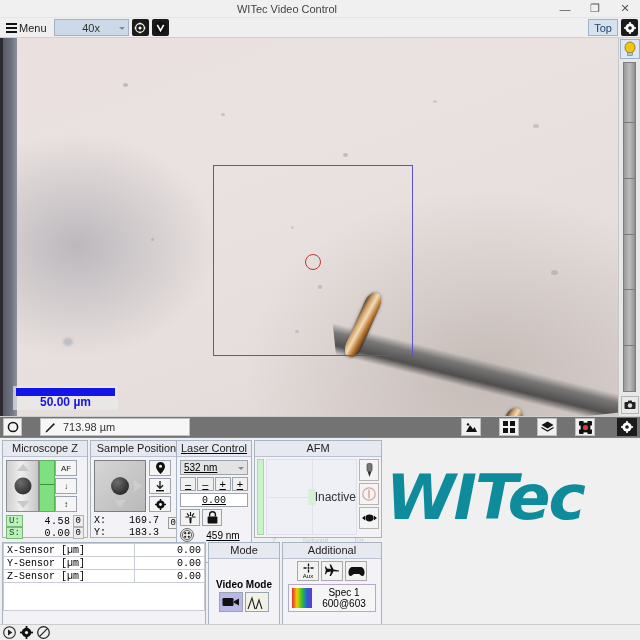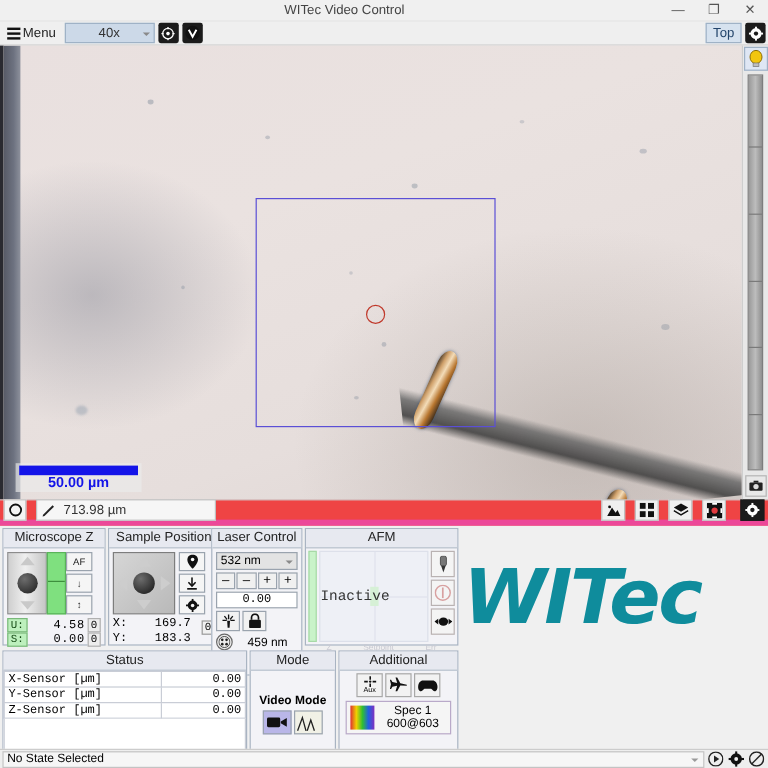--- a/index.html
+++ b/index.html
@@ -134,23 +134,23 @@
     position:absolute; left:0; right:0; height:1px; background:#7a7a7a;
   }
   .cam-btn {
     position:absolute; bottom:2px; width:18px;height:18px;
     background:#e8e8e8;border:1px solid #b5b5b5;
     display:flex;align-items:center;justify-content:center;font-size:10px;
   }
 
   
   .vstrip {
-    height:22px; background:#ef4444; border-top:1px solid #cfcfcf;
-    border-bottom:5px solid #ec4899; display:flex; align-items:center;
-    padding:0 3px; gap:8px;
+    height:22px; background:#737373; border-top:1px solid #cfcfcf;
+    border-bottom:1px solid #ec4899; display:flex; align-items:center;
+    padding:0 3px; gap:18px;
   }
   .vs-btn {
     width:19px;height:18px;border:1px solid #c0c0c0;background:#f4f4f4;
     display:flex;align-items:center;justify-content:center;
   }
   .vs-field {
     height:18px; min-width:150px; background:#f6f6f6;
     border:1px solid #c0c0c0; display:flex; align-items:center;
     padding-left:22px; font-size:11px; color:#333;
   }
@@ -218,21 +218,21 @@
   .pa.u{top:3px;left:50%;transform:translateX(-50%);border-left:6px solid transparent;border-right:6px solid transparent;border-bottom:8px solid #cdcdcd;}
   .pa.d{bottom:3px;left:50%;transform:translateX(-50%);border-left:6px solid transparent;border-right:6px solid transparent;border-top:8px solid #cdcdcd;}
   .pa.l{left:3px;top:50%;transform:translateY(-50%);border-top:6px solid transparent;border-bottom:6px solid transparent;border-right:8px solid #cdcdcd;}
   .pa.r{right:3px;top:50%;transform:translateY(-50%);border-top:6px solid transparent;border-bottom:6px solid transparent;border-left:8px solid #cdcdcd;}
   .sp-vals{margin-top:2px;font-family:"Liberation Mono",monospace;font-size:10px;position:relative;}
   .sp-line{display:flex;height:12px;align-items:center;}
   .sp-line b{font-weight:normal;width:14px;}
   .sp-zero{position:absolute;right:0;top:3px;border:1px solid #9a9a9a;background:#f0f0f0;padding:0 2px;font-size:9px;}
 
   
-  #p-lc { left:176px; top:2px; width:76px; height:123px; }
+  #p-lc { left:176px; top:2px; width:76px; height:123px;text-decoration:underline; }
   .lc-combo{
     height:15px;background:#e3e3e3;border:1px solid #9aa3ae;
     display:flex;align-items:center;padding-left:3px;font-size:10px;position:relative;
   }
   .lc-combo .arrow{position:absolute;right:3px;top:6px;width:0;height:0;
     border-left:3px solid transparent;border-right:3px solid transparent;border-top:3px solid #8a8a8a;}
   .lc-btns{display:flex;gap:1px;margin-top:2px;}
   .lcb{flex:1;height:14px;background:#f0f0f0;border:1px solid #9aa3ae;
     display:flex;align-items:center;justify-content:center;font-size:11px;line-height:1;}
   .lc-val{margin-top:2px;height:14px;background:#fff;border:1px solid #9aa3ae;
@@ -242,21 +242,21 @@
     display:flex;align-items:center;justify-content:center;}
   .lc-bot{display:flex;align-items:center;gap:4px;margin-top:2px;font-size:10px;}
   .circ-ico{width:14px;height:14px;border-radius:50%;border:1px solid #6a6a6a;
     background:#ececec;display:flex;align-items:center;justify-content:center;}
 
   
   #p-afm { left:254px; top:2px; width:128px; height:98px; }
   .afm-body{display:flex;padding:2px;gap:2px;height:80px;}
   .afm-gbar{width:7px;background:#c9f3c9;border:1px solid #a7d9a7;}
   .afm-view{flex:1;background:#eef0f6;border:1px solid #dde0ea;position:relative;
-    display:flex;align-items:center;justify-content:flex-start;font-size:12px;color:#333;font-family:Liberation Mono, monospace;}
+    display:flex;align-items:center;justify-content:flex-end;font-size:12px;color:#333;}
   .afm-view .cx{position:absolute;left:50%;top:0;bottom:0;width:1px;background:#dfe2ec;}
   .afm-view .cy{position:absolute;top:50%;left:0;right:0;height:1px;background:#dfe2ec;}
   .afm-view .hl{position:absolute;left:50%;top:50%;transform:translate(-50%,-50%);
     width:7px;height:16px;background:#d6f0d6;}
   .afm-btns{display:flex;flex-direction:column;gap:2px;}
   .afm-b{width:20px;height:22px;background:#f4f4f4;border:1px solid #b9b2b2;
     display:flex;align-items:center;justify-content:center;}
   .afm-foot{font-size:7px;color:#c9c9d2;display:flex;justify-content:space-around;padding:0 4px;}
 
   
@@ -644,21 +644,20 @@
         </div>
       </div>
       <div class="afm-foot">
         <span>Z</span>
         <span>Setpoint</span>
         <span>Err</span>
       </div>
     </div>
 
     <div class="panel" id="p-st">
-      <div class="ph">Status</div>
       <table class="sttable">
         <tbody>
             <tr>
           <td>X-Sensor [µm]</td>
           <td class="v">0.00</td>
         </tr>
         <tr>
           <td>Y-Sensor [µm]</td>
           <td class="v">0.00</td>
         </tr>
@@ -716,24 +715,20 @@
           <span style="display:block">Spec 1</span>
           <span style="display:block">600@603</span>
         </span>
       </div>
     </div>
   </div>
 
   <div class="logo">WITec</div>
 
   <div class="statusbar">
-    <div class="sb-combo">
-      <span>No State Selected</span>
-      <span class="arrow"></span>
-    </div>
     <div class="sb-ico">
       <svg width="13" height="13" viewBox="0 0 13 13">
           <circle cx="6.5" cy="6.5" r="5.8" fill="none" stroke="#222" stroke-width="1.1"></circle>
           <path d="M5 3.6l4.4 2.9L5 9.4z" fill="#222"></path>
         </svg>
     </div>
     <div class="sb-ico">
       <svg width="13" height="13" viewBox="0 0 12 12">
           <circle cx="6" cy="6" r="4.4" fill="#111"></circle>
           <circle cx="6" cy="6" r="1.5" fill="#eee"></circle>

